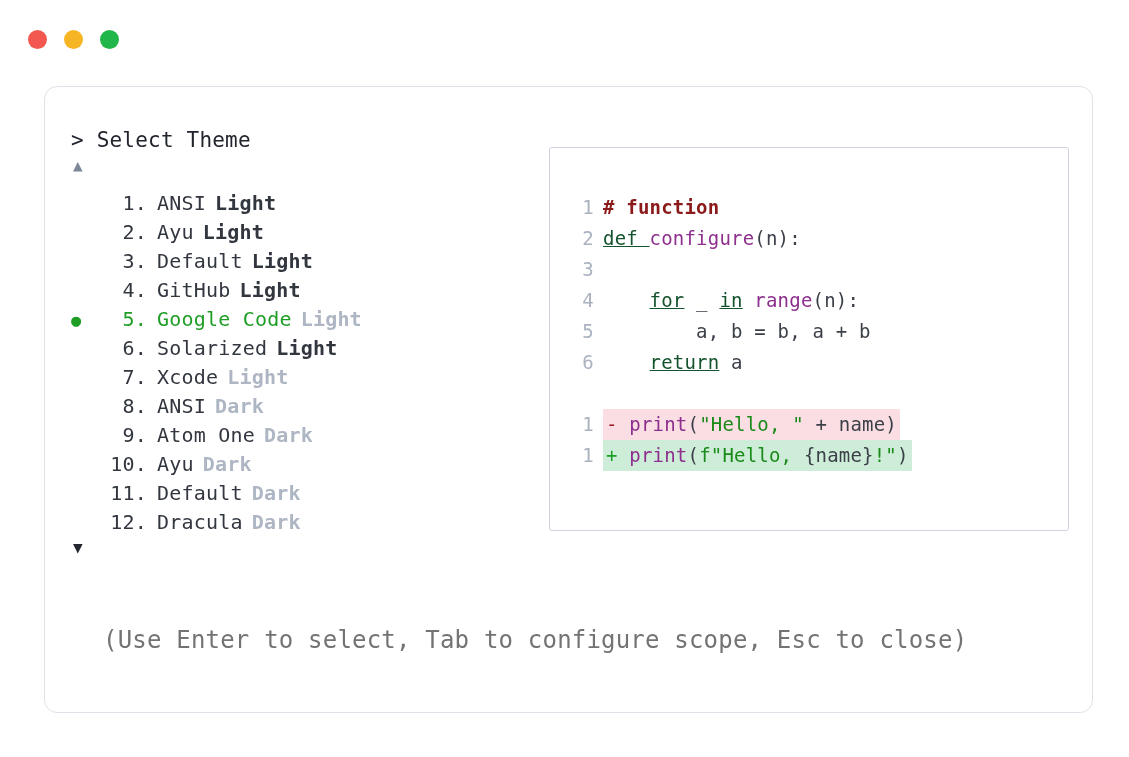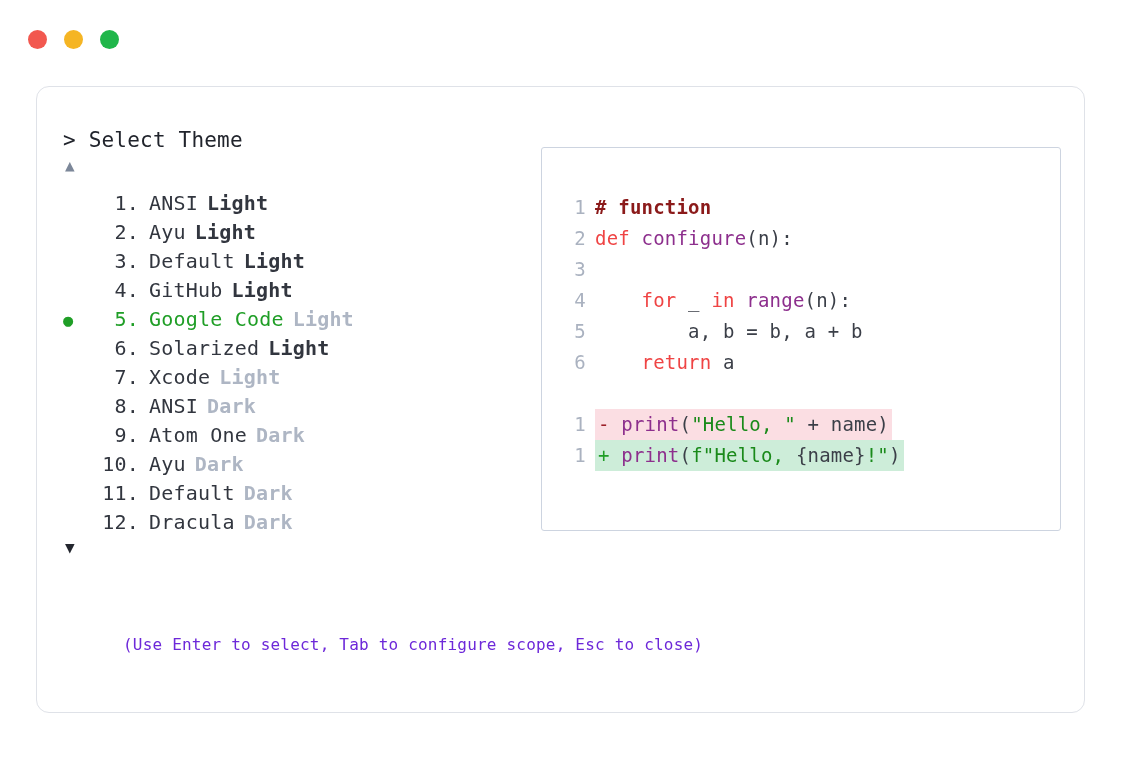--- a/index.html
+++ b/index.html
@@ -24,21 +24,21 @@
   }
   .dot {
     width: 19px;
     height: 19px;
     border-radius: 50%;
   }
 
   
   .card {
     position: absolute;
-    left: 36px;
+    left: 44px;
     top: 86px;
     width: 1049px;
     height: 627px;
     box-sizing: border-box;
     background: #ffffff;
     border: 1.5px solid #dfe2e8;
     border-radius: 13px;
   }
 
   .card-inner {
@@ -119,25 +119,24 @@
   .theme-row.selected .num-cell,
   .theme-row.selected .name-cell { color: #1f9e26; }
   .variant-muted { color: #aeb6c4; }
   .variant-strong { color: #32363f; }
 
   
   .hint {
     position: absolute;
     left: 58px;
     bottom: 58px;
-    font-size: 16px;
-    letter-spacing: 0.2px;
-    color: #6d28d9;
-    white-space: pre;
-    margin-left: 28px;
+    font-size: 24px;
+    letter-spacing: 0.2px;
+    color: #737373;
+    white-space: pre;
   }
 
   
   .preview-panel {
     margin-top: 22px;
     margin-left: 8px;
     width: 520px;
     height: 384px;
     box-sizing: border-box;
     background: #ffffff;
@@ -160,21 +159,21 @@
     width: 44px;
     flex: none;
     text-align: right;
     color: #aab2c0;
     padding-right: 9px;
   }
   .code-blank { height: 31px; }
 
   
   .tok-comment { color: #8b1a1a; font-weight: bold; }
-  .tok-kw      { color: #ef4444; }
+  .tok-kw      { color: #14532d; text-decoration: underline; }
   .tok-fn      { color: #8d2f8d; }
   .tok-num     { color: #13807a; }
   .tok-str     { color: #1a8a1a; }
   .tok-plain   { color: #3b3f48; }
 
   
   .diff-line .code-body { padding: 0 3px; }
   .diff-minus .code-body { background: #fbdee3; }
   .diff-plus  .code-body { background: #cdedd9; }
   .mark-minus { color: #9c1f28; }

